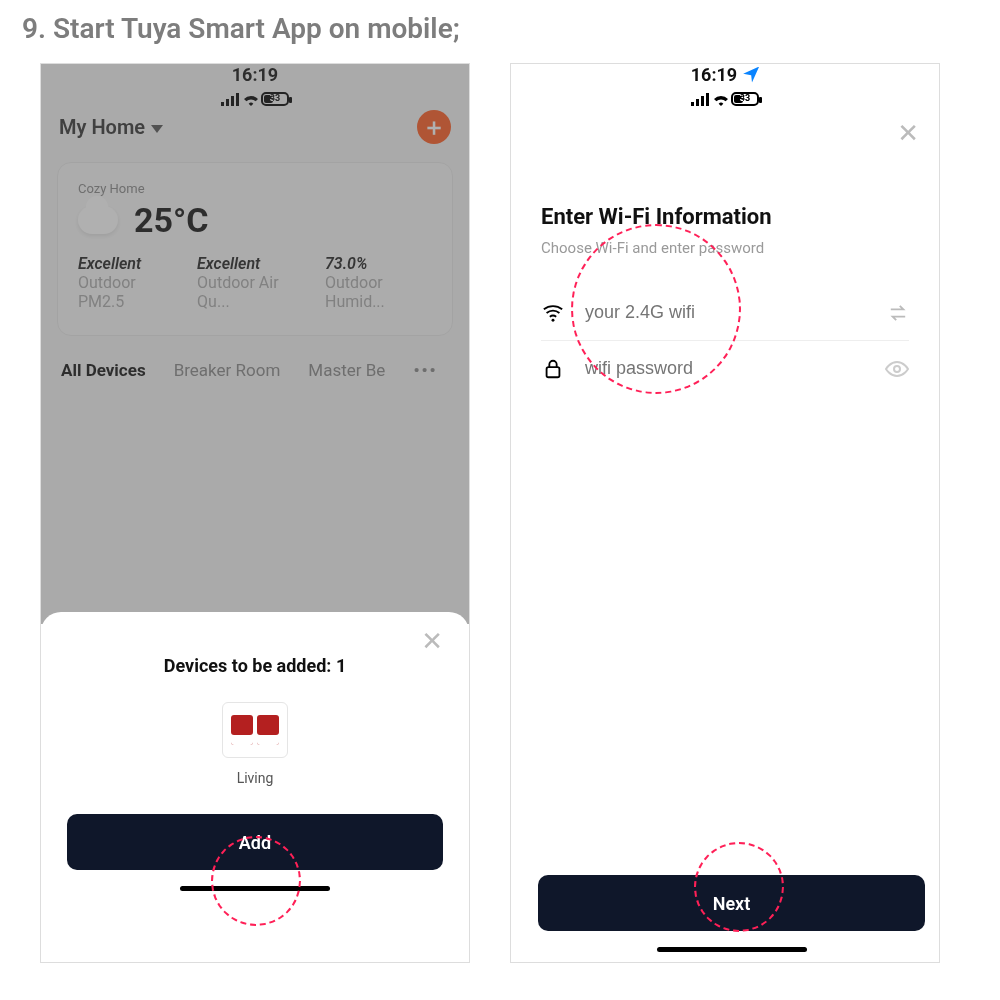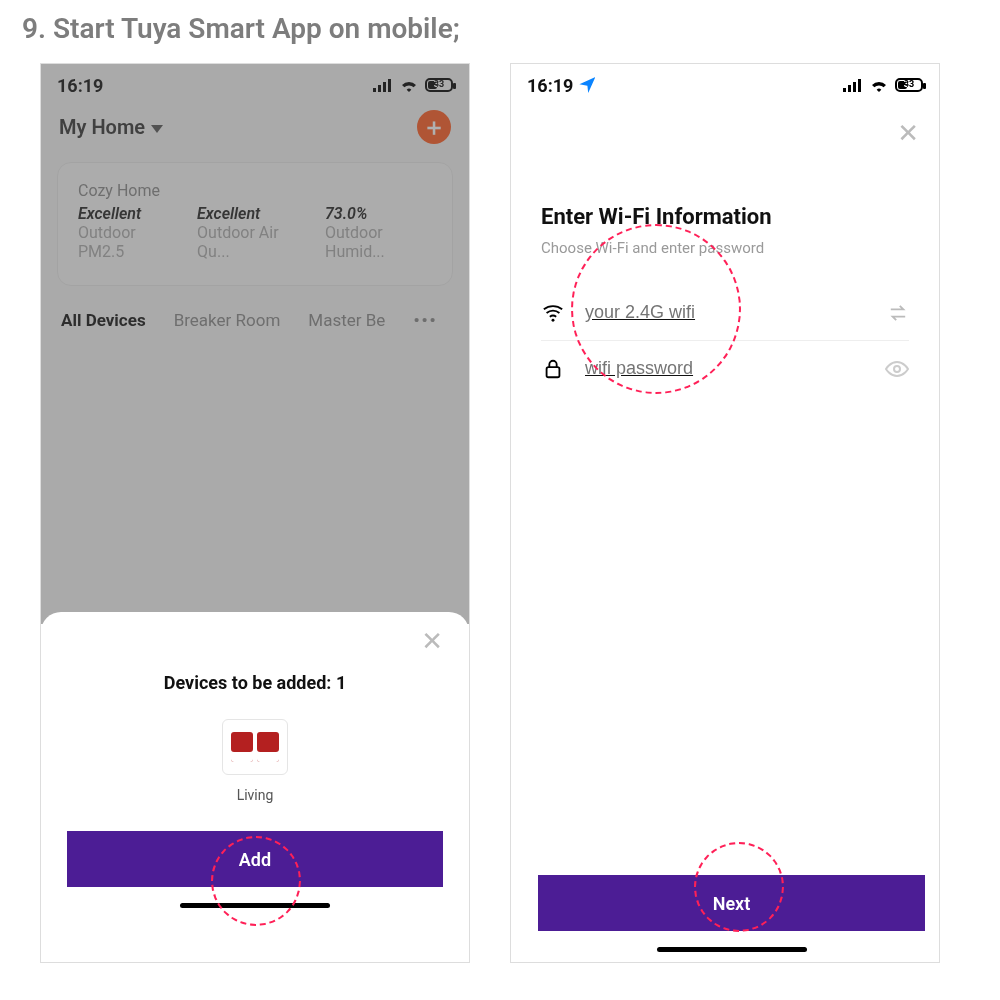--- a/index.html
+++ b/index.html
@@ -29,31 +29,32 @@
     background: #fff;
     position: relative;
     overflow: hidden;
   }
   
   .status-bar {
     display: flex;
     align-items: center;
     justify-content: space-between;
     height: 42px;
-    padding: 0 16px;
+    padding: 0 32px;
     font-size: 18px;
     font-weight: 700;
+    flex-direction: column;
   }
   .status-left { display:flex; align-items:center; gap:6px; }
   .loc-icon {
     width: 16px; height: 16px;
     background:#0a84ff;
     clip-path: polygon(100% 0, 0 45%, 50% 55%, 55% 100%);
   }
-  .status-right { display:flex; align-items:center; gap:6px; }
+  .status-right { display:flex; align-items:center; gap:0; }
   .signal-icon svg, .wifi-icon svg { display:block }
   .battery-icon {
     display:inline-flex; align-items:center;
     border:2px solid #000; border-radius:5px;
     width:28px; height:14px; position:relative; padding:1px;
   }
   .battery-icon::after{
     content:""; position:absolute; right:-5px; top:3px;
     width:3px; height:6px; background:#000; border-radius:1px;
   }
@@ -78,21 +79,21 @@
   .plus-btn {
     width:34px; height:34px; border-radius:50%;
     background:#ff5a1f; color:#fff;
     display:flex; align-items:center; justify-content:center;
     font-size:24px; line-height:1;
   }
   .weather-card {
     margin:8px 16px; padding:18px 20px 24px;
     background:#f8f8f8; border:1px solid #e8e8e8; border-radius:14px;
   }
-  .weather-card .room { font-size:16px; color:#888; margin-bottom:4px; }
+  .weather-card .room { font-size:13px; color:#888; margin-bottom:4px; }
   .weather-card .temp-row { display:flex; align-items:center; gap:16px; margin-bottom:14px;}
   .weather-card .cloud {
     width:40px; height:28px; background:#fff;
     border-radius:50px; position:relative;
     box-shadow:0 2px 4px rgba(0,0,0,0.1);
   }
   .weather-card .cloud::before{
     content:""; position:absolute; width:22px;height:22px;border-radius:50%;
     background:#fff; top:-10px; left:8px;
   }
@@ -116,36 +117,36 @@
     position:absolute; left:0; right:0; bottom:0;
     height:350px; background:#fff;
     border-top-left-radius:20px; border-top-right-radius:20px;
     padding:16px 26px;
     display:flex; flex-direction:column; align-items:center;
   }
   .sheet-close {
     align-self:flex-end; font-size:26px; color:#bbb; line-height:1;
   }
   .sheet-title {
-    font-size:18px; font-weight:700; color:#111; margin:18px 0 26px;
+    font-size:18px; font-weight:700; color:#111; margin:1px 0 26px;
   }
   .device-thumb {
     width:66px; height:56px; background:#fff;
     border:1px solid #e5e5e5; border-radius:6px;
     display:flex; align-items:center; justify-content:center;
     gap:4px; margin-bottom:12px;
   }
   .device-thumb .sw {
     width:22px; height:30px; background:#b42020; border-radius:3px;
     box-shadow: inset 0 -10px 0 #fff;
   }
   .device-name { font-size:14px; color:#555; margin-bottom:28px;}
   .big-btn {
-    width:100%; height:56px; border-radius:0;
-    background:#4c1d95; color:#fff;
+    width:100%; height:56px; border-radius:10px;
+    background:#0f172a; color:#fff;
     display:flex; align-items:center; justify-content:center;
     font-size:18px; font-weight:600;
   }
   .home-indicator {
     width:150px; height:5px; border-radius:5px;
     background:#000; margin:16px auto 0;
   }
   
   .hl-circle {
     position:absolute; border:2px dashed #ff2057; border-radius:50%;
@@ -154,21 +155,21 @@
   
   .b-close {
     position:absolute; top:54px; right:20px;
     font-size:26px; color:#bbb;
   }
   .b-content { padding:78px 30px 0; height:calc(100% - 120px); position:relative;}
   .b-title { font-size:22px; font-weight:700; color:#111; margin-top:20px;}
   .b-sub { font-size:15px; color:#9a9a9a; margin-top:10px; margin-bottom:28px;}
   .field-row {
     display:flex; align-items:center; gap:18px;
-    padding:16px 0; border-bottom:1px solid #eee;text-decoration:underline;
+    padding:16px 0; border-bottom:1px solid #eee;
   }
   .field-row .ico { width:24px; display:flex; justify-content:center; color:#444; }
   .field-row input {
     flex:1; border:none; outline:none; font-size:18px; color:#999;
     background:transparent;
   }
   .trail-ico { color:#bbb; font-size:20px; display:flex; align-items:center;}
   .swap-icon svg { display:block; }
   .b-bottom {
     position:absolute; left:13px; right:0; bottom:0;
@@ -218,20 +219,24 @@
           <span>My Home</span>
           <span class="chev-down"></span>
         </div>
         <div class="plus-btn">
           <span>＋</span>
         </div>
       </div>
 
       <div class="weather-card">
         <div class="room">Cozy Home</div>
+        <div class="temp-row">
+          <div class="cloud"></div>
+          <div class="temp">25°C</div>
+        </div>
         <div class="stats-row">
           <div class="stat">
             <div class="v">Excellent</div>
             <div class="l">Outdoor PM2.5</div>
           </div>
           <div class="stat">
             <div class="v">Excellent</div>
             <div class="l">Outdoor Air Qu...</div>
           </div>
           <div class="stat">

